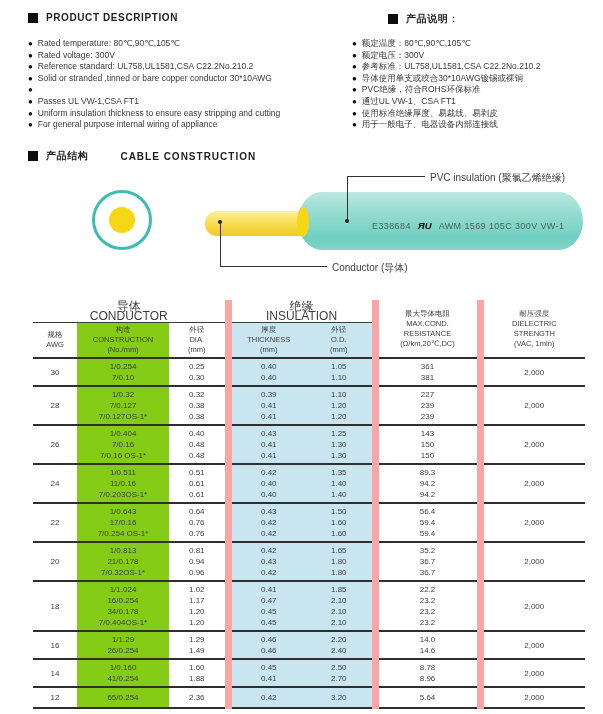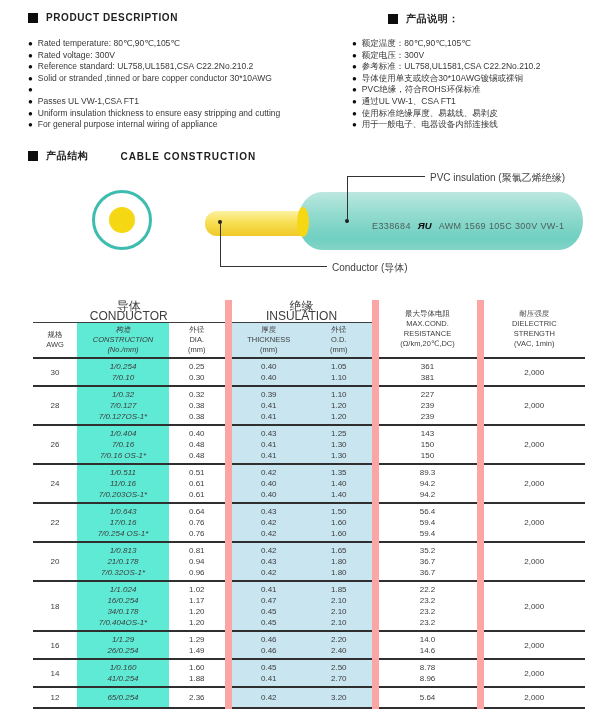--- a/index.html
+++ b/index.html
@@ -39,21 +39,21 @@
   .diagram-label{font-size:10px; color:#3f3f3f; white-space:nowrap;}
   
   #spec-table{position:absolute; left:33px; top:300px; width:552px;
     border-collapse:collapse; table-layout:fixed; text-align:center;
     font-size:8px; color:#3d3d3d; border-bottom:2px solid #2f2f2f;}
   #spec-table th{font-weight:normal;}
   #spec-table .group{font-size:12px; line-height:10px; padding:1px 0; border-bottom:1px solid #3c3c3c;}
   #spec-table .hdr{font-size:7.5px; line-height:10px; padding:2px 0; vertical-align:middle;}
   #spec-table tbody td{line-height:11px; padding:2px 0; vertical-align:middle;}
   #spec-table tbody tr{border-top:2px solid #2f2f2f;}
-  .c-yellow{background:#5eead4;font-style:italic;}
+  .c-yellow{background:#84cc16;}
   .c-blue{background:#C9E5F0;}
   .vl{border-left:7px solid #fca5a5;}
 </style>
 </head>
 <body>
 
 <div id="root">
 
   <div class="sec-header" style="left:28px; top:12px;">
     <span class="sq"></span>

